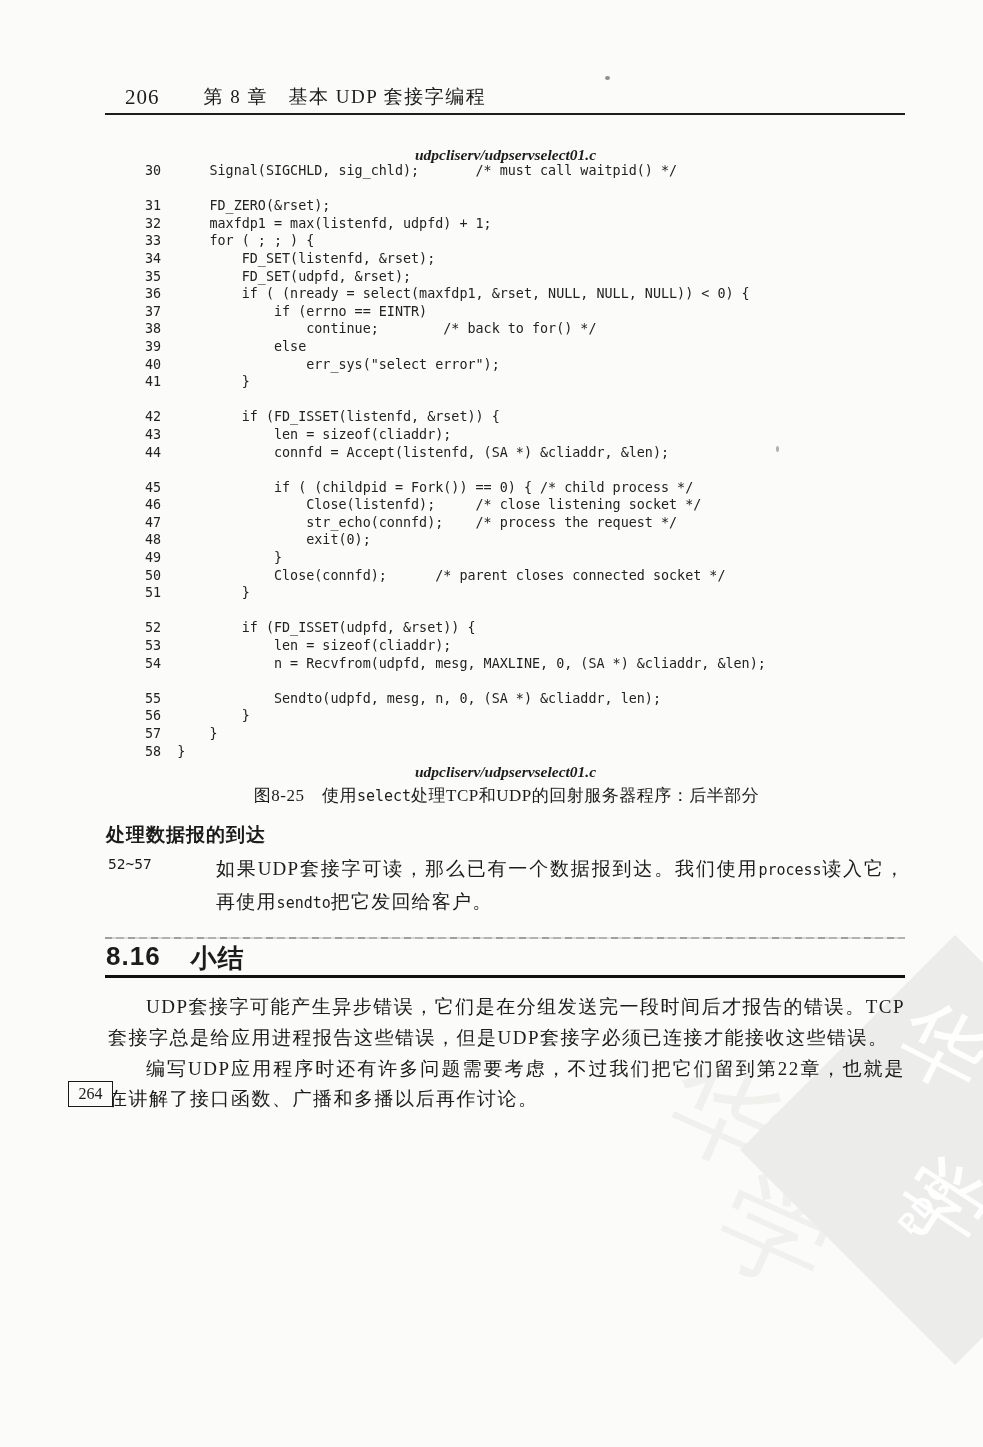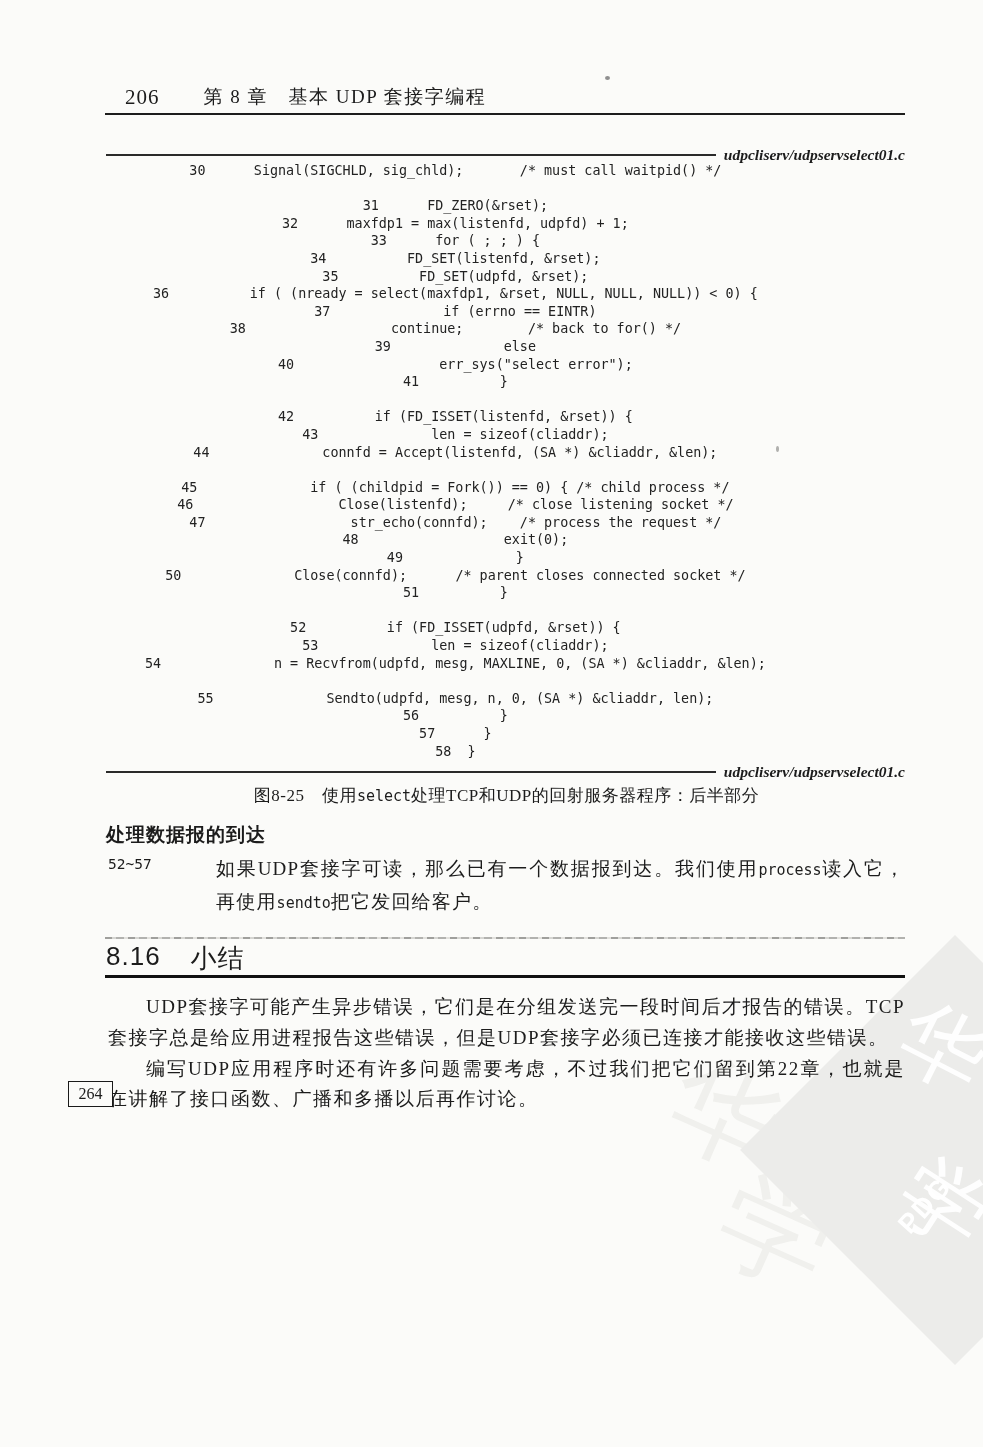--- a/index.html
+++ b/index.html
@@ -7,33 +7,33 @@
     width:983px;height:1447px;position:relative;overflow:hidden;
     background:#fbfbf9;color:#1c1c1c;
     font-family:"Liberation Serif","DejaVu Serif",serif;
   }
   
   .header-row{position:absolute;left:108px;top:84px;width:797px;display:flex;align-items:flex-end;}
   .page-number{font-size:21px;margin-left:17px;letter-spacing:1px;}
   .chapter-title{font-size:19px;margin-left:44px;letter-spacing:1.5px;}
   .header-rule{position:absolute;left:105px;top:113px;width:800px;height:2px;background:#1d1d1d;}
   
-  .src-row{position:absolute;left:106px;width:799px;display:flex;align-items:center;}
+  .src-row{position:absolute;left:106px;width:799px;display:flex;align-items:center;flex-direction:column;}
   .src-top{top:146px;}
   .src-bottom{top:763px;}
   .src-line{flex:1;height:2px;background:#2a2a2a;margin-right:8px;}
   .src-label{
     font-family:"Liberation Serif","DejaVu Serif",serif;
     font-style:italic;font-weight:bold;font-size:15.5px;white-space:nowrap;
   }
   
   pre.code{
     position:absolute;left:145px;top:162px;margin:0;
     font-family:"DejaVu Sans Mono","Liberation Mono",monospace;
-    font-size:13.4px;line-height:17.6px;color:#222;text-align:center;
+    font-size:13.4px;line-height:17.6px;color:#222;
   }
   
   .caption{position:absolute;left:108px;top:784px;width:797px;text-align:center;
     font-size:17px;letter-spacing:0.5px;}
   .caption .mono, .note-body .mono{
     font-family:"DejaVu Sans Mono","Liberation Mono",monospace;
     font-size:15px;letter-spacing:0;
   }
   
   .note-heading{position:absolute;left:106px;top:822px;
@@ -43,21 +43,21 @@
   .note-range{
     width:72px;flex:0 0 72px;
     font-family:"DejaVu Sans Mono","Liberation Mono",monospace;
     font-size:14.5px;padding-top:3px;}
   .note-body{flex:1;font-size:19px;line-height:32px;letter-spacing:1.2px;text-align:justify;}
   
   .sec-rule-gray{position:absolute;left:105px;top:937px;width:800px;height:2px;opacity:.85;
     background:repeating-linear-gradient(90deg,#8f8f8c 0 7px,#cfcfcb 7px 11px,#a5a5a2 11px 19px,#dddcd8 19px 23px);}
   .sec-heading{position:absolute;left:106px;top:941px;
     font-family:"Liberation Sans","DejaVu Sans",sans-serif;
-    font-weight:normal;font-size:26px;letter-spacing:1px;display:flex;}
+    font-weight:bold;font-size:26px;letter-spacing:1px;display:flex;}
   .sec-heading .sec-num{margin-right:30px;}
   .sec-rule-black{position:absolute;left:105px;top:975px;width:800px;height:3px;background:#111;}
   .summary{position:absolute;left:108px;top:992px;width:797px;}
   .summary p{
     margin:0;font-size:19px;line-height:30.8px;letter-spacing:1.5px;
     text-align:justify;text-indent:2em;}
   
   .margin-marker{position:absolute;left:68px;top:1081px;width:43px;height:24px;
     border:1.5px solid #1a1a1a;display:flex;align-items:center;justify-content:center;
     font-size:16px;background:#fbfbf9;}

